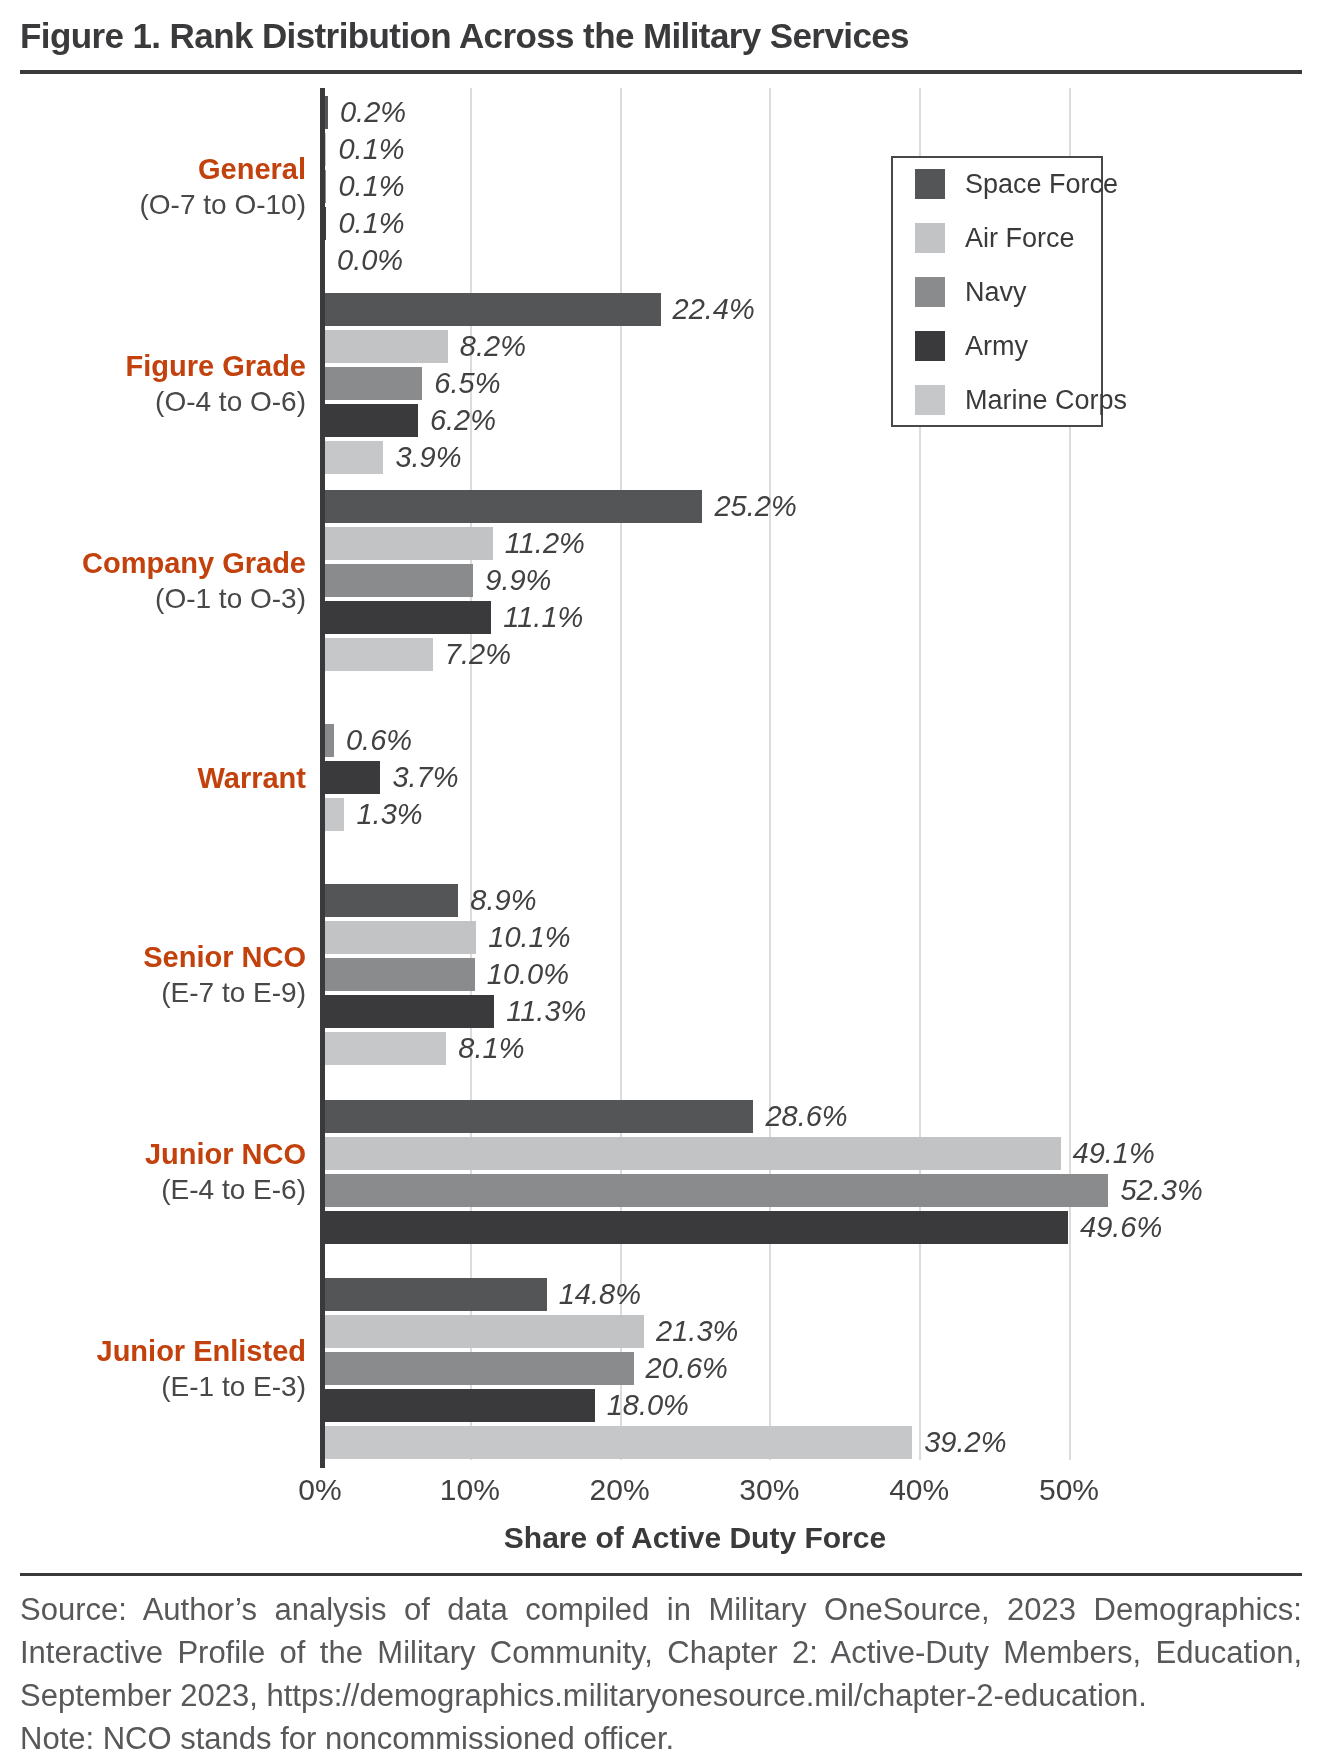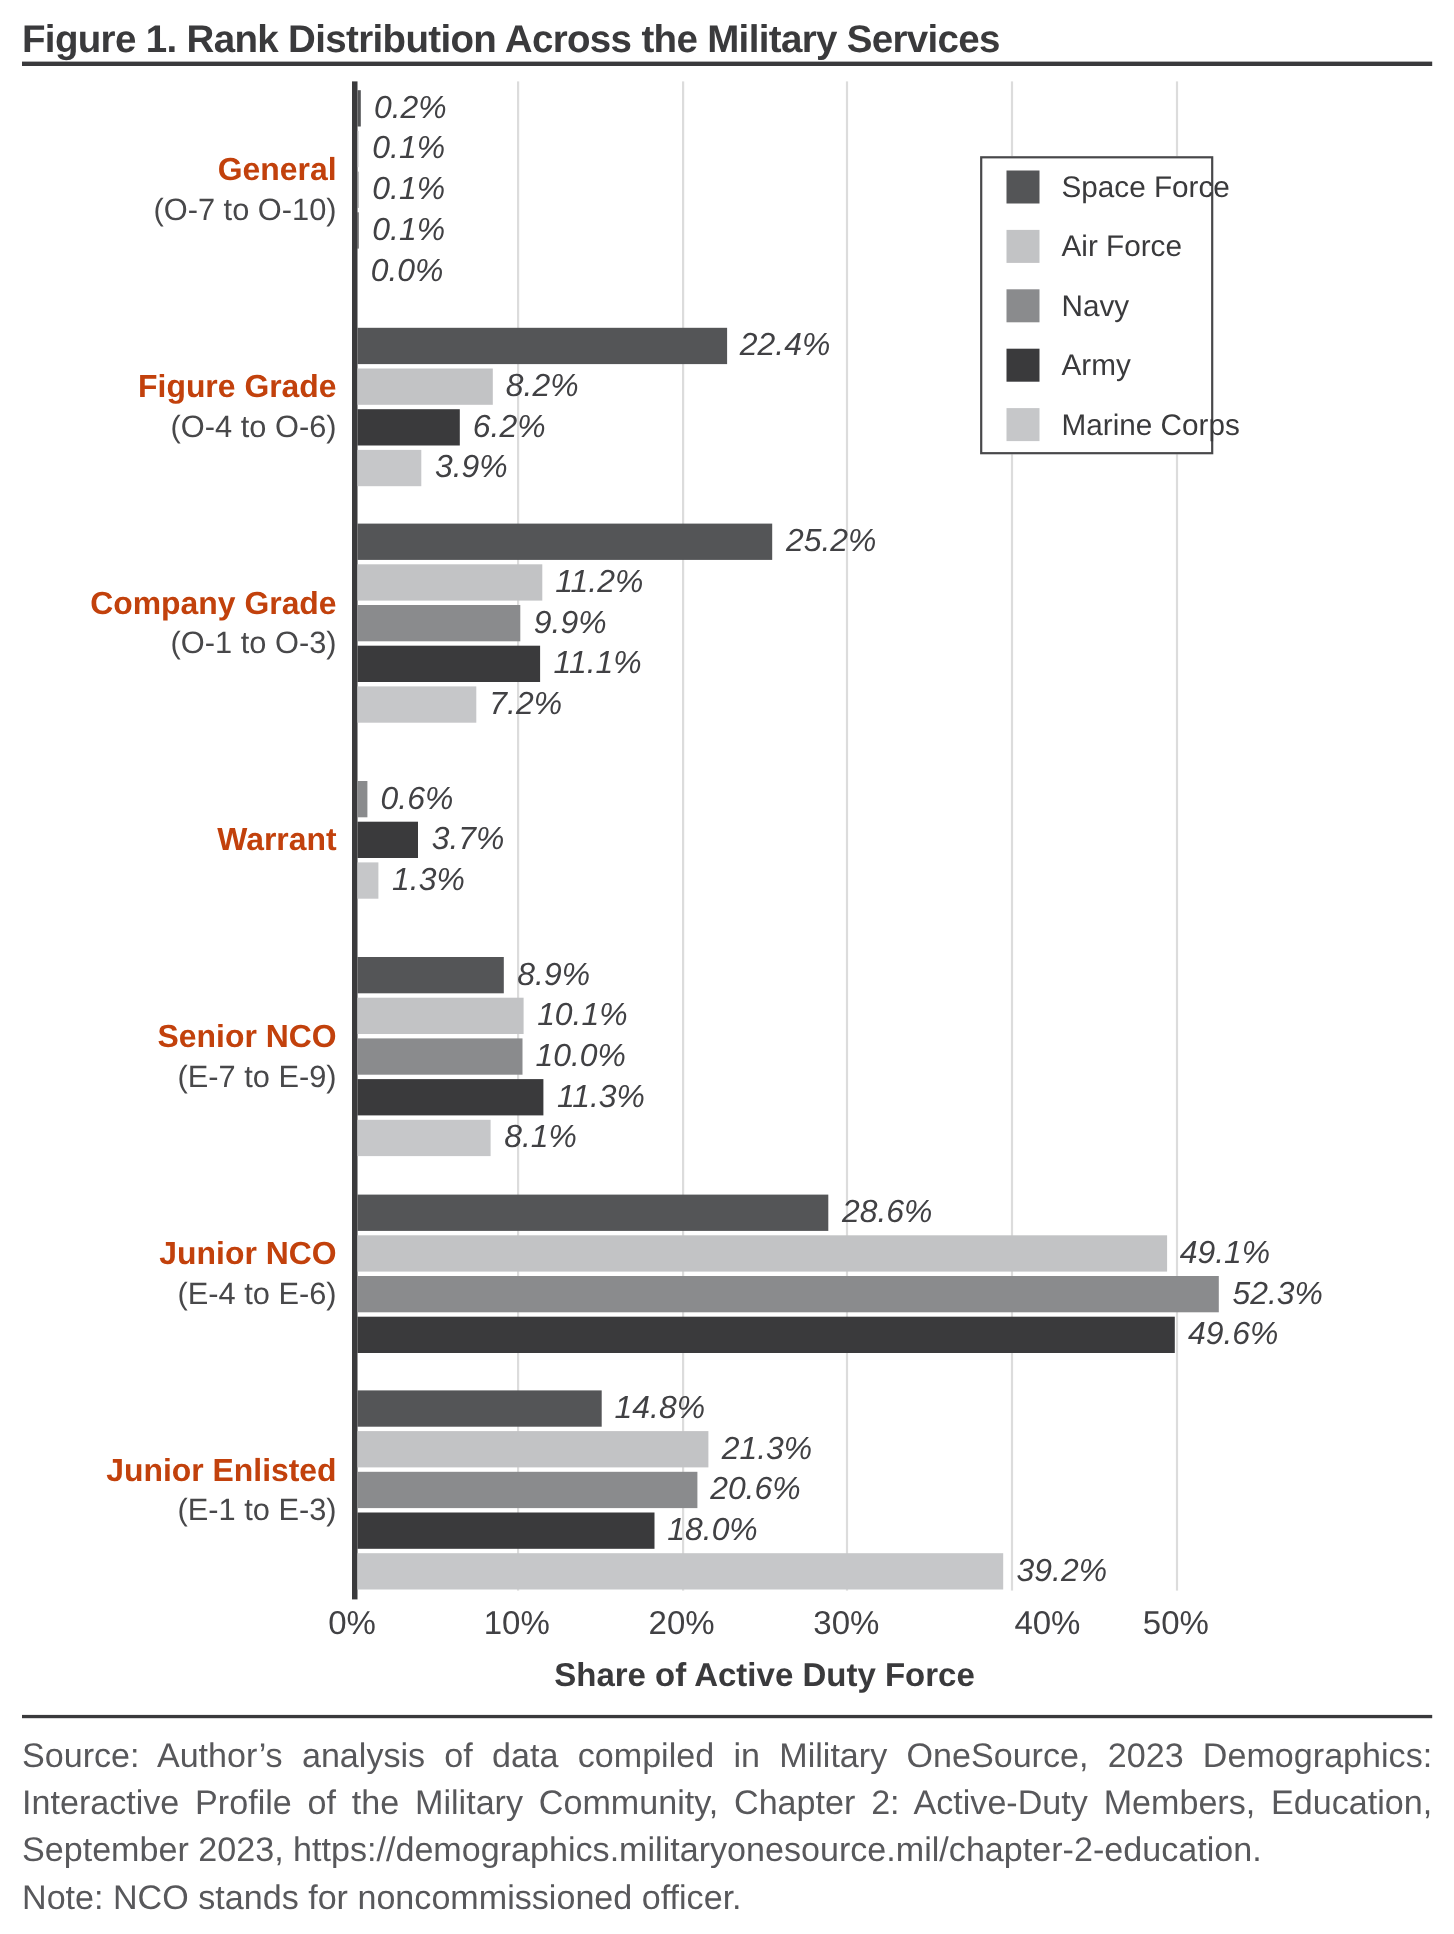--- a/index.html
+++ b/index.html
@@ -1,18 +1,18 @@
 <!DOCTYPE html>
 <html><head>
 <meta charset="utf-8">
 <style>
   html,body{margin:0;padding:0;background:#ffffff;}
   body{width:1322px;height:1758px;font-family:"Liberation Sans",sans-serif;color:#3a3a3c;overflow:hidden;}
   .page{padding:0 20px;}
-  .figure-title{font-size:35px;font-weight:bold;letter-spacing:-0.6px;color:#3a3a3c;margin:16px 0 0 0;}
+  .figure-title{font-size:35px;font-weight:bold;letter-spacing:-0.6px;color:#3a3a3c;margin:16px 0 14px 0;}
   .title-rule{height:4px;background:#3a3a3c;border:none;margin:0 0 14px 0;}
   .chart-area{position:relative;padding-top:8px;}
   .grid-layer{position:absolute;left:300px;top:0;width:982px;height:1372px;z-index:0;}
   .gridline{position:absolute;top:0;bottom:0;width:2px;background:#dcdcdc;}
   .y-axis-line{position:absolute;left:0;top:0;bottom:-8px;width:5px;background:#3a3a3c;}
   .group-row{display:flex;margin-bottom:16px;position:relative;z-index:1;}
   .group-row:last-child{margin-bottom:0;}
   .cat-label{width:286px;padding-right:14px;flex:none;text-align:right;align-self:center;}
   .cat-name{font-size:29px;font-weight:bold;line-height:36px;color:#c2410c;}
   .cat-range{font-size:28px;line-height:35px;color:#48484a;}
@@ -84,20 +84,24 @@
           <div class="bars">
             <div class="bar-row">
               <div class="bar" style="width: 335.552px; background: rgb(84, 85, 87);"></div>
               <span class="bar-value">22.4%</span>
             </div>
             <div class="bar-row">
               <div class="bar" style="width: 122.836px; background: rgb(194, 195, 197);"></div>
               <span class="bar-value">8.2%</span>
             </div>
             <div class="bar-row">
+              <div class="bar" style="width: 97.37px; background: rgb(138, 139, 141);"></div>
+              <span class="bar-value">6.5%</span>
+            </div>
+            <div class="bar-row">
               <div class="bar" style="width: 92.876px; background: rgb(58, 58, 60);"></div>
               <span class="bar-value">6.2%</span>
             </div>
             <div class="bar-row">
               <div class="bar" style="width: 58.422px; background: rgb(198, 199, 201);"></div>
               <span class="bar-value">3.9%</span>
             </div>
           </div>
         </div>
         <div class="group-row">
@@ -250,21 +254,21 @@
           <span class="legend-label">Marine Corps</span>
         </div>
       </div>
   </div>
 
   <div class="x-ticks" id="x-ticks">
       <span class="x-tick" style="left: 0px;">0%</span>
       <span class="x-tick" style="left: 149.8px;">10%</span>
       <span class="x-tick" style="left: 299.6px;">20%</span>
       <span class="x-tick" style="left: 449.4px;">30%</span>
-      <span class="x-tick" style="left: 599.2px; margin-left: 33px;">40%</span>
+      <span class="x-tick" style="left: 599.2px;">40%</span>
       <span class="x-tick" style="left: 749px;">50%</span>
     </div>
   <div class="x-axis-title">Share of Active Duty Force</div>
 
   <hr class="footer-rule">
   <p class="footer-text">Source: Author’s analysis of data compiled in Military OneSource, 2023 Demographics: Interactive Profile of the Military Community, Chapter 2: Active-Duty Members, Education, September 2023, https://demographics.militaryonesource.mil/chapter-2-education.</p>
   <p class="footer-note">Note: NCO stands for noncommissioned officer.</p>
 </div>
 
 </body></html>

